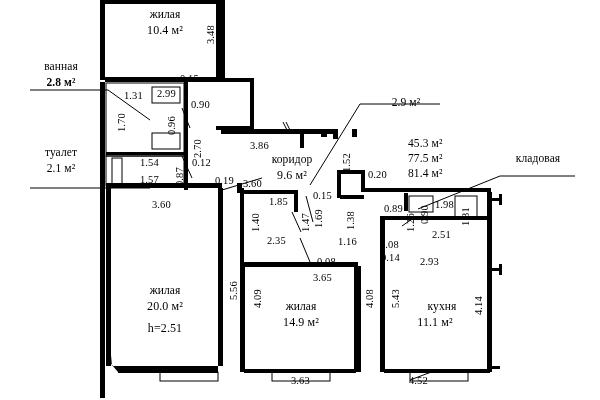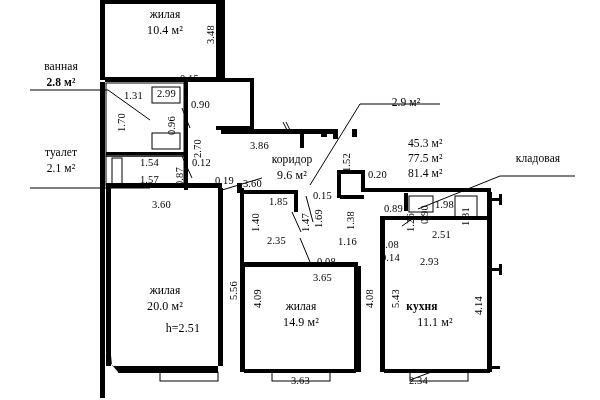--- a/index.html
+++ b/index.html
@@ -262,32 +262,32 @@
   <div class="lbl room-area" style="left:262px; top:169px; width:60px;">
     <span>9.6 м²</span>
   </div>
 
   <div class="lbl room-name" style="left:130px; top:284px; width:70px;">
     <span>жилая</span>
   </div>
   <div class="lbl room-area" style="left:130px; top:300px; width:70px;text-align:center;">
     <span>20.0 м²</span>
   </div>
-  <div class="lbl room-area" style="left:130px; top:322px; width:70px;text-align:right;">
+  <div class="lbl room-area" style="left:130px; top:322px; width:70px;">
     <span>h=2.51</span>
   </div>
 
   <div class="lbl room-name" style="left:271px; top:300px; width:60px;">
     <span>жилая</span>
   </div>
   <div class="lbl room-area" style="left:268px; top:316px; width:66px;">
     <span>14.9 м²</span>
   </div>
 
-  <div class="lbl room-name" style="left:392px; top:300px; width:60px;font-weight:bold;">
+  <div class="lbl room-name" style="left:412px; top:300px; width:60px;">
     <span>кухня</span>
   </div>
   <div class="lbl room-area" style="left:402px; top:316px; width:66px;">
     <span>11.1 м²</span>
   </div>
 
   <div class="lbl dim rot90" style="left:205px; top:44px;">
     <span>3.48</span>
   </div>
 
@@ -453,16 +453,16 @@
 
   <div class="lbl dim rot90" style="left:390px; top:308px;">
     <span>5.43</span>
   </div>
 
   <div class="lbl dim rot90" style="left:473px; top:315px;">
     <span>4.14</span>
   </div>
 
   <div class="lbl dim" style="left:409px; top:375px;">
-    <span>2.34</span>
+    <span>4.52</span>
   </div>
 
 </div>
 
 </body></html>

